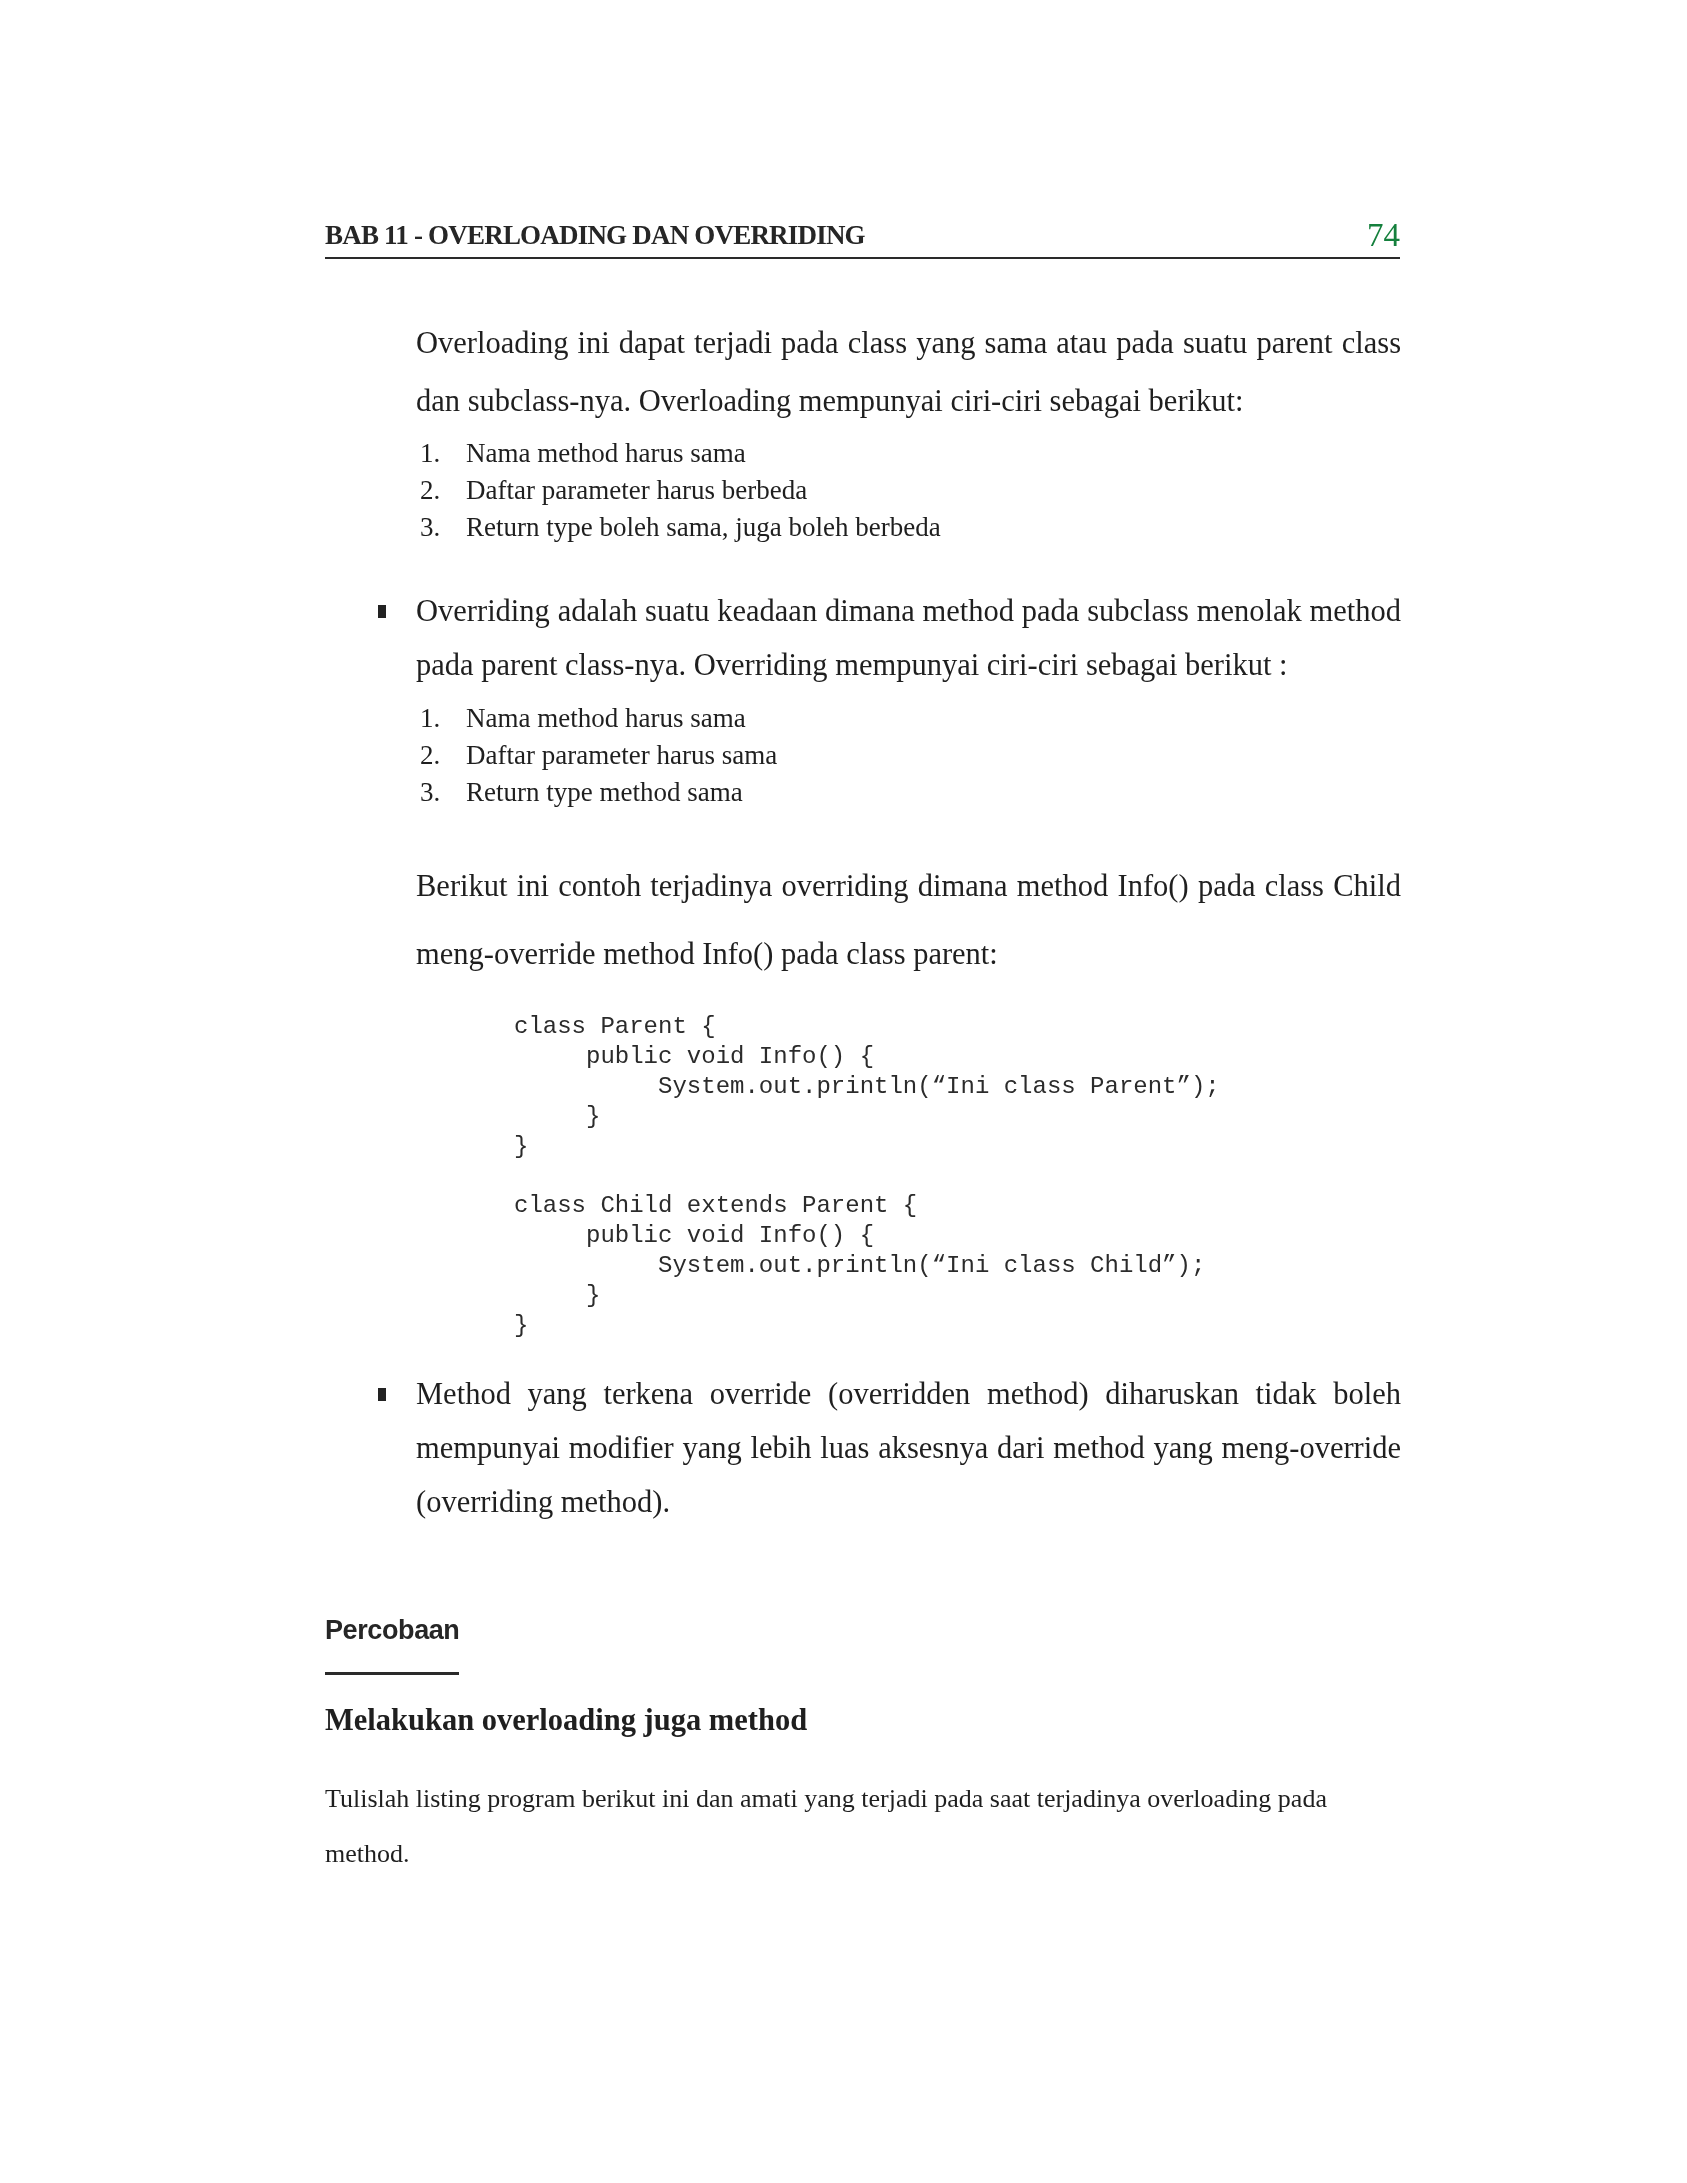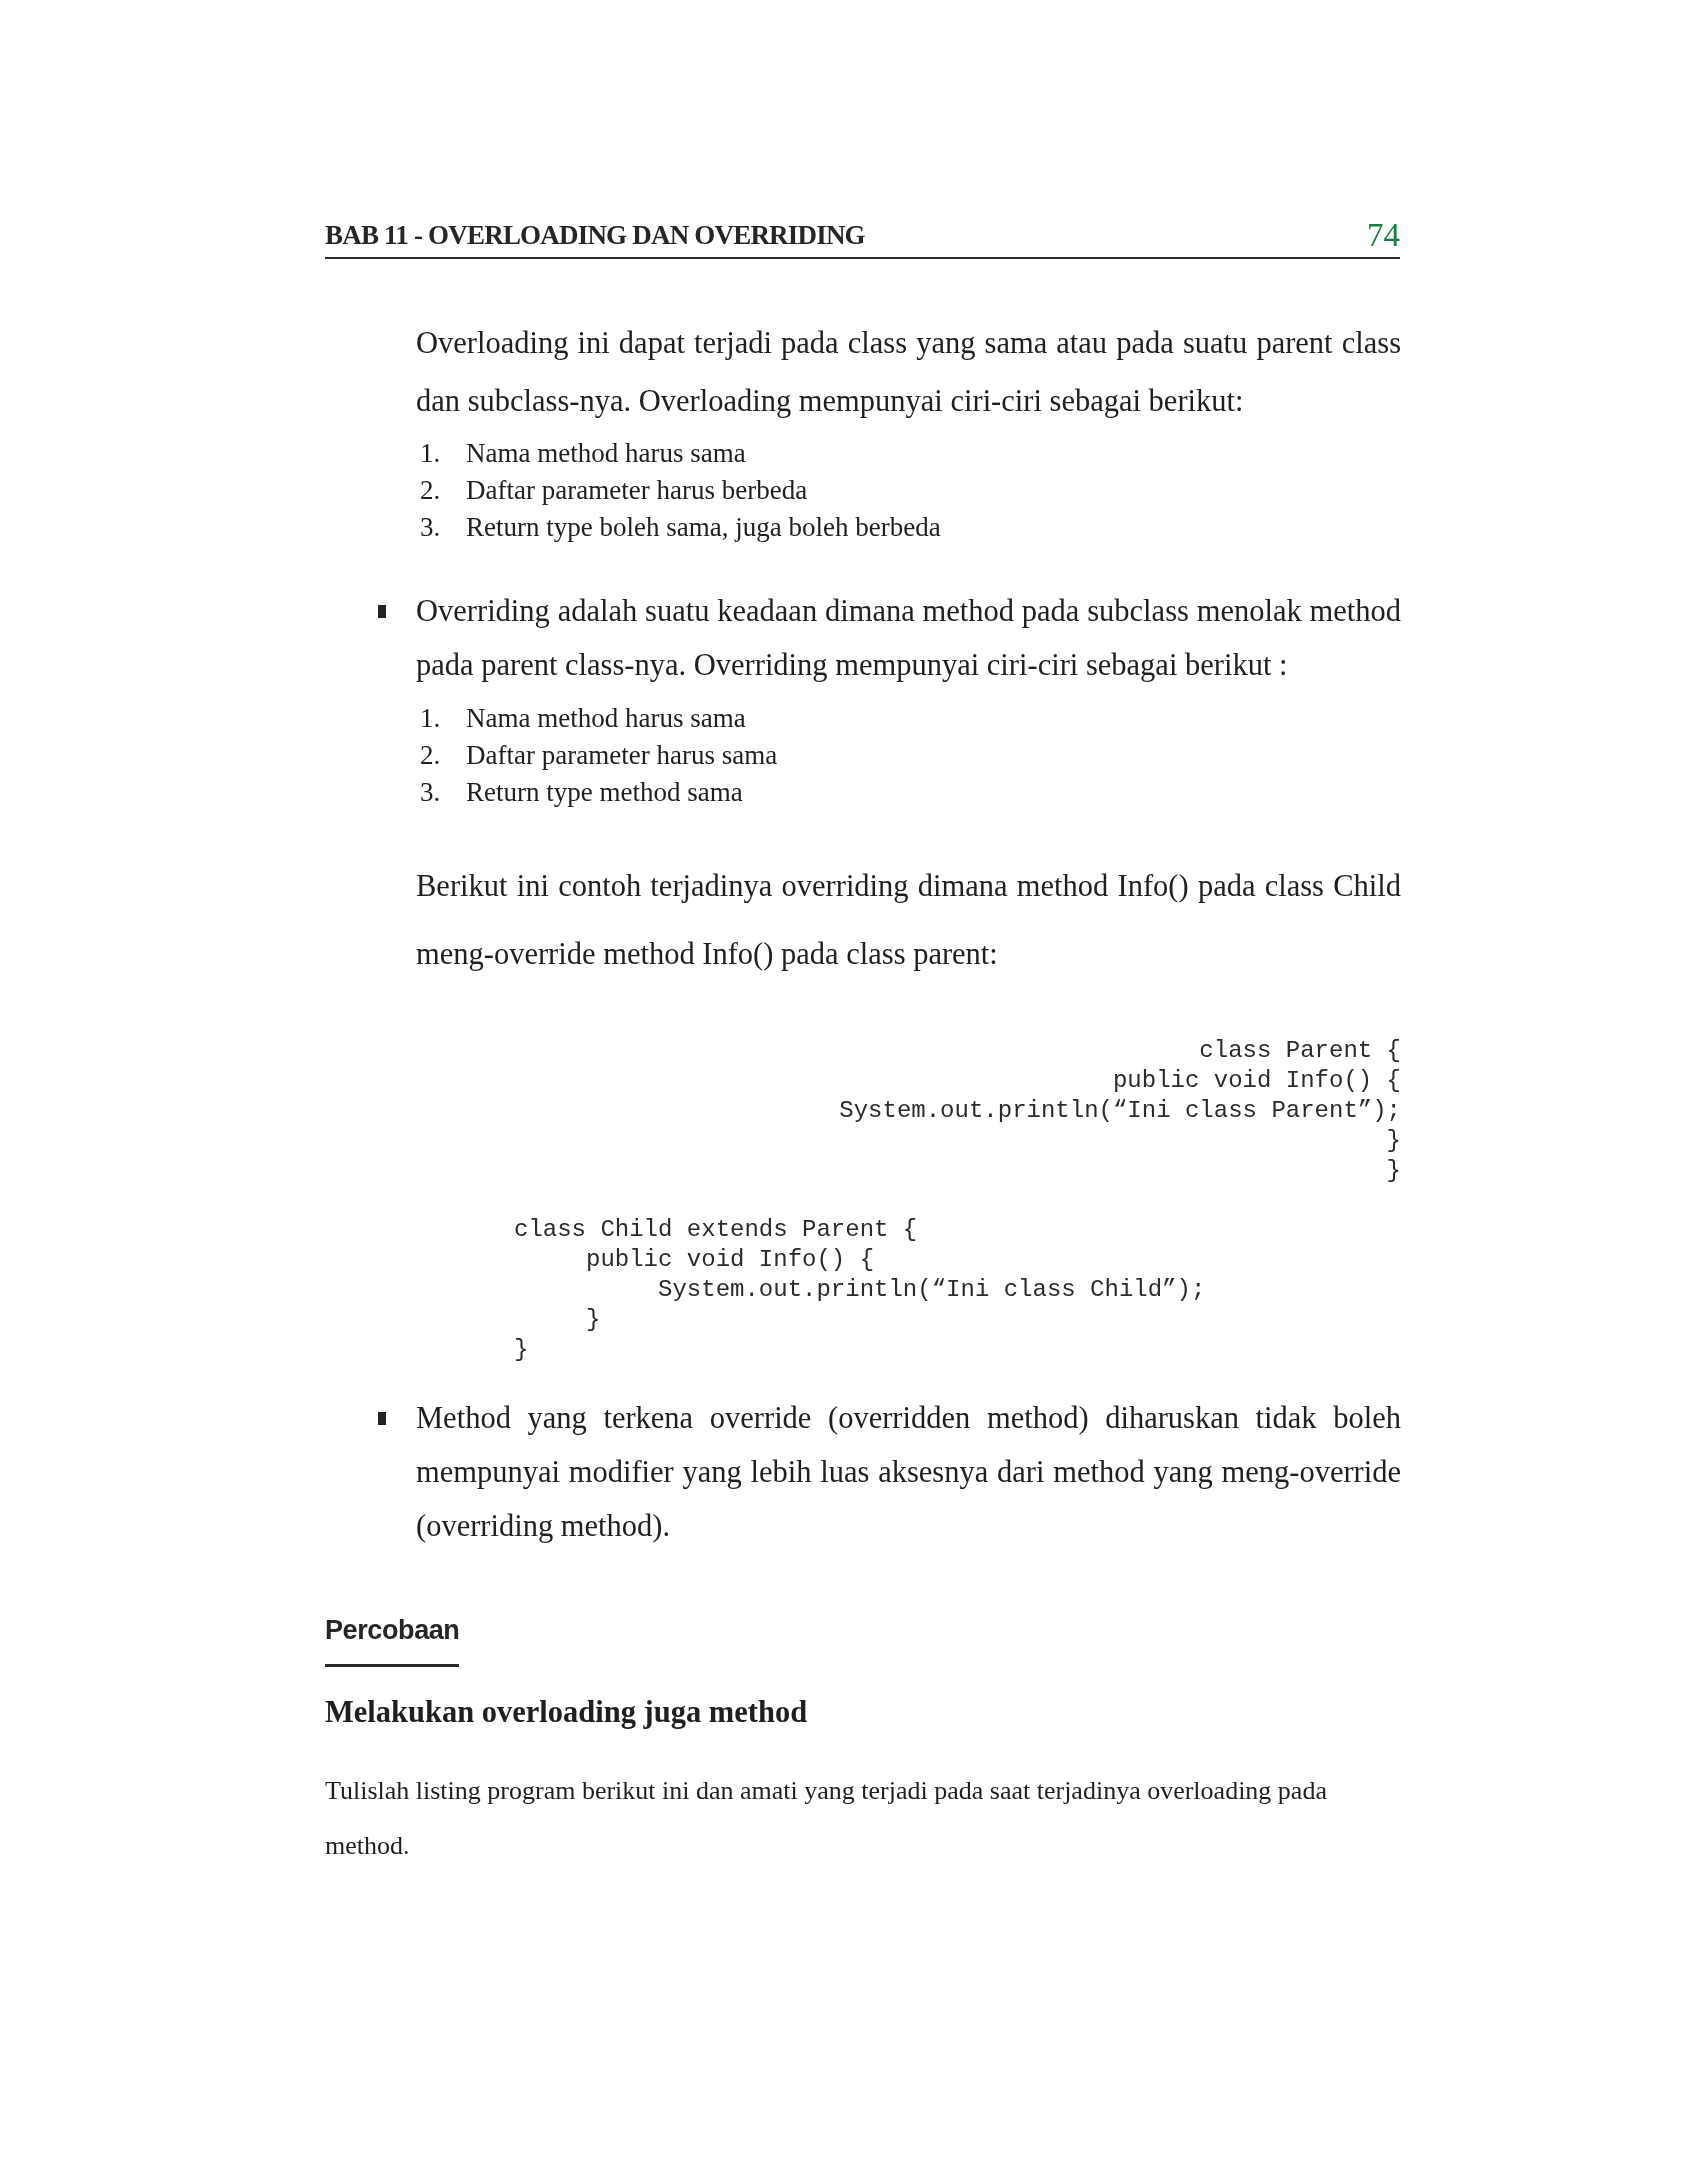--- a/index.html
+++ b/index.html
@@ -65,35 +65,35 @@
   .l2{margin-top:8.2px;}
   .p2{margin-top:41px;}
 
   .codeblock{
     margin:0 0 0 98px;
     font-family:"Liberation Mono", monospace;
     font-size:24px;line-height:30px;
     white-space:pre;
     color:#2b2b2b;
   }
-  .code1{margin-top:48px;text-align:right;}
+  .code1{margin-top:24px;}
   .code2{margin-top:29px;}
 
   
   .bottom-block{
     position:absolute;left:325px;top:1598px;width:1075px;
   }
   .section-heading{
     display:inline-block;
     margin:15.7px 0 0 0;
     font-family:"Liberation Sans", sans-serif;
     font-weight:bold;font-size:27px;line-height:33px;
     letter-spacing:-0.4px;
     border-bottom:3.3px solid #2a2a2a;
-    padding-bottom:17px;
+    padding-bottom:25px;
     color:#262626;
   }
   .subheading{
     margin:25px 0 0 0;
     font-size:30.5px;line-height:41px;font-weight:bold;
   }
   .final-para{
     margin:30px 0 0 0;
     font-size:26px;line-height:55px;
     text-align:left;

